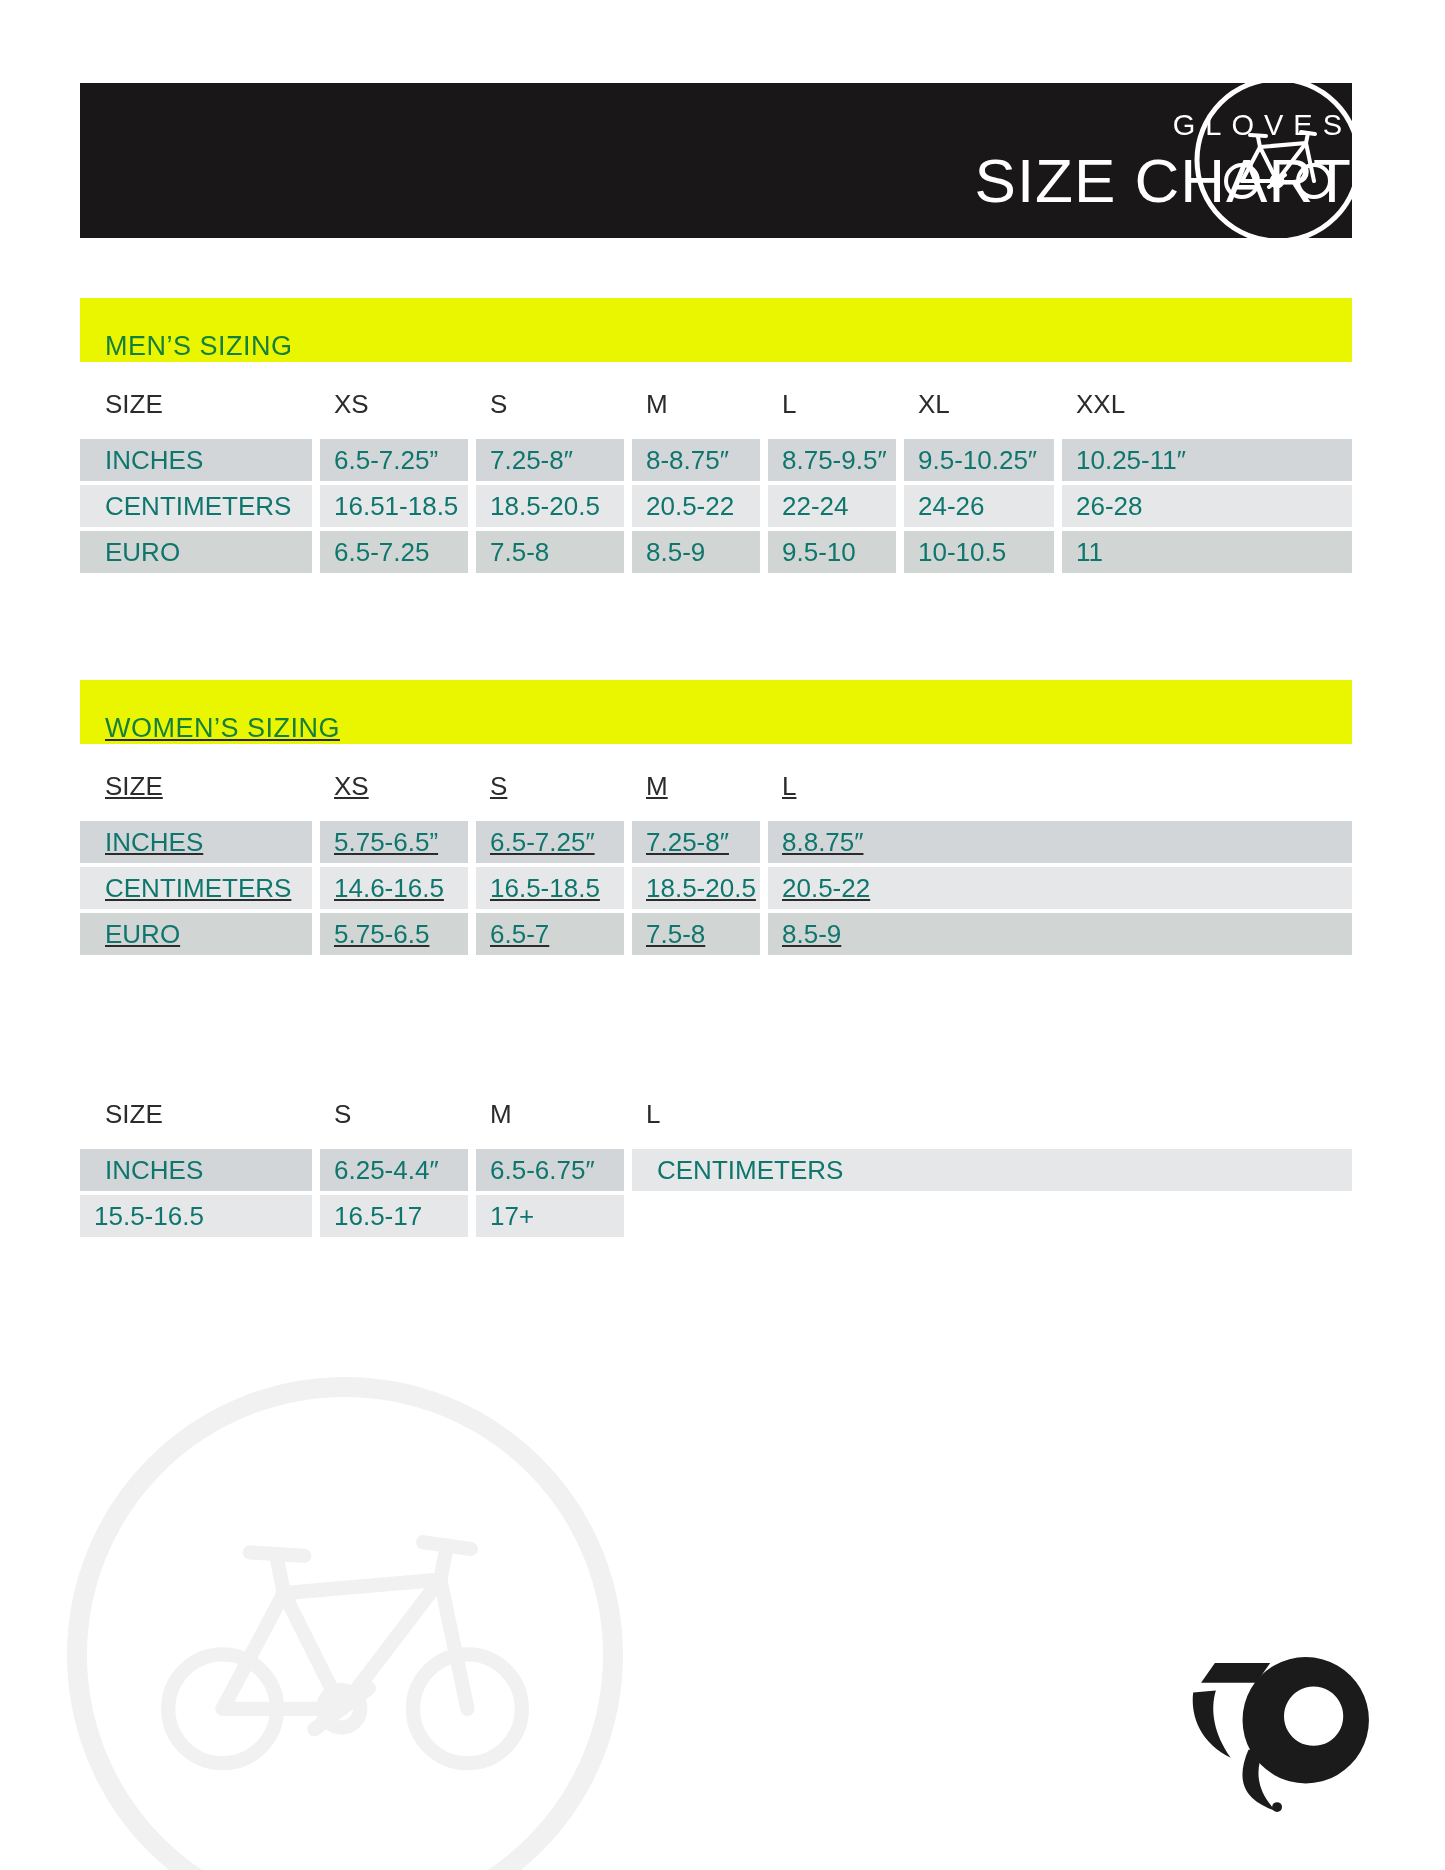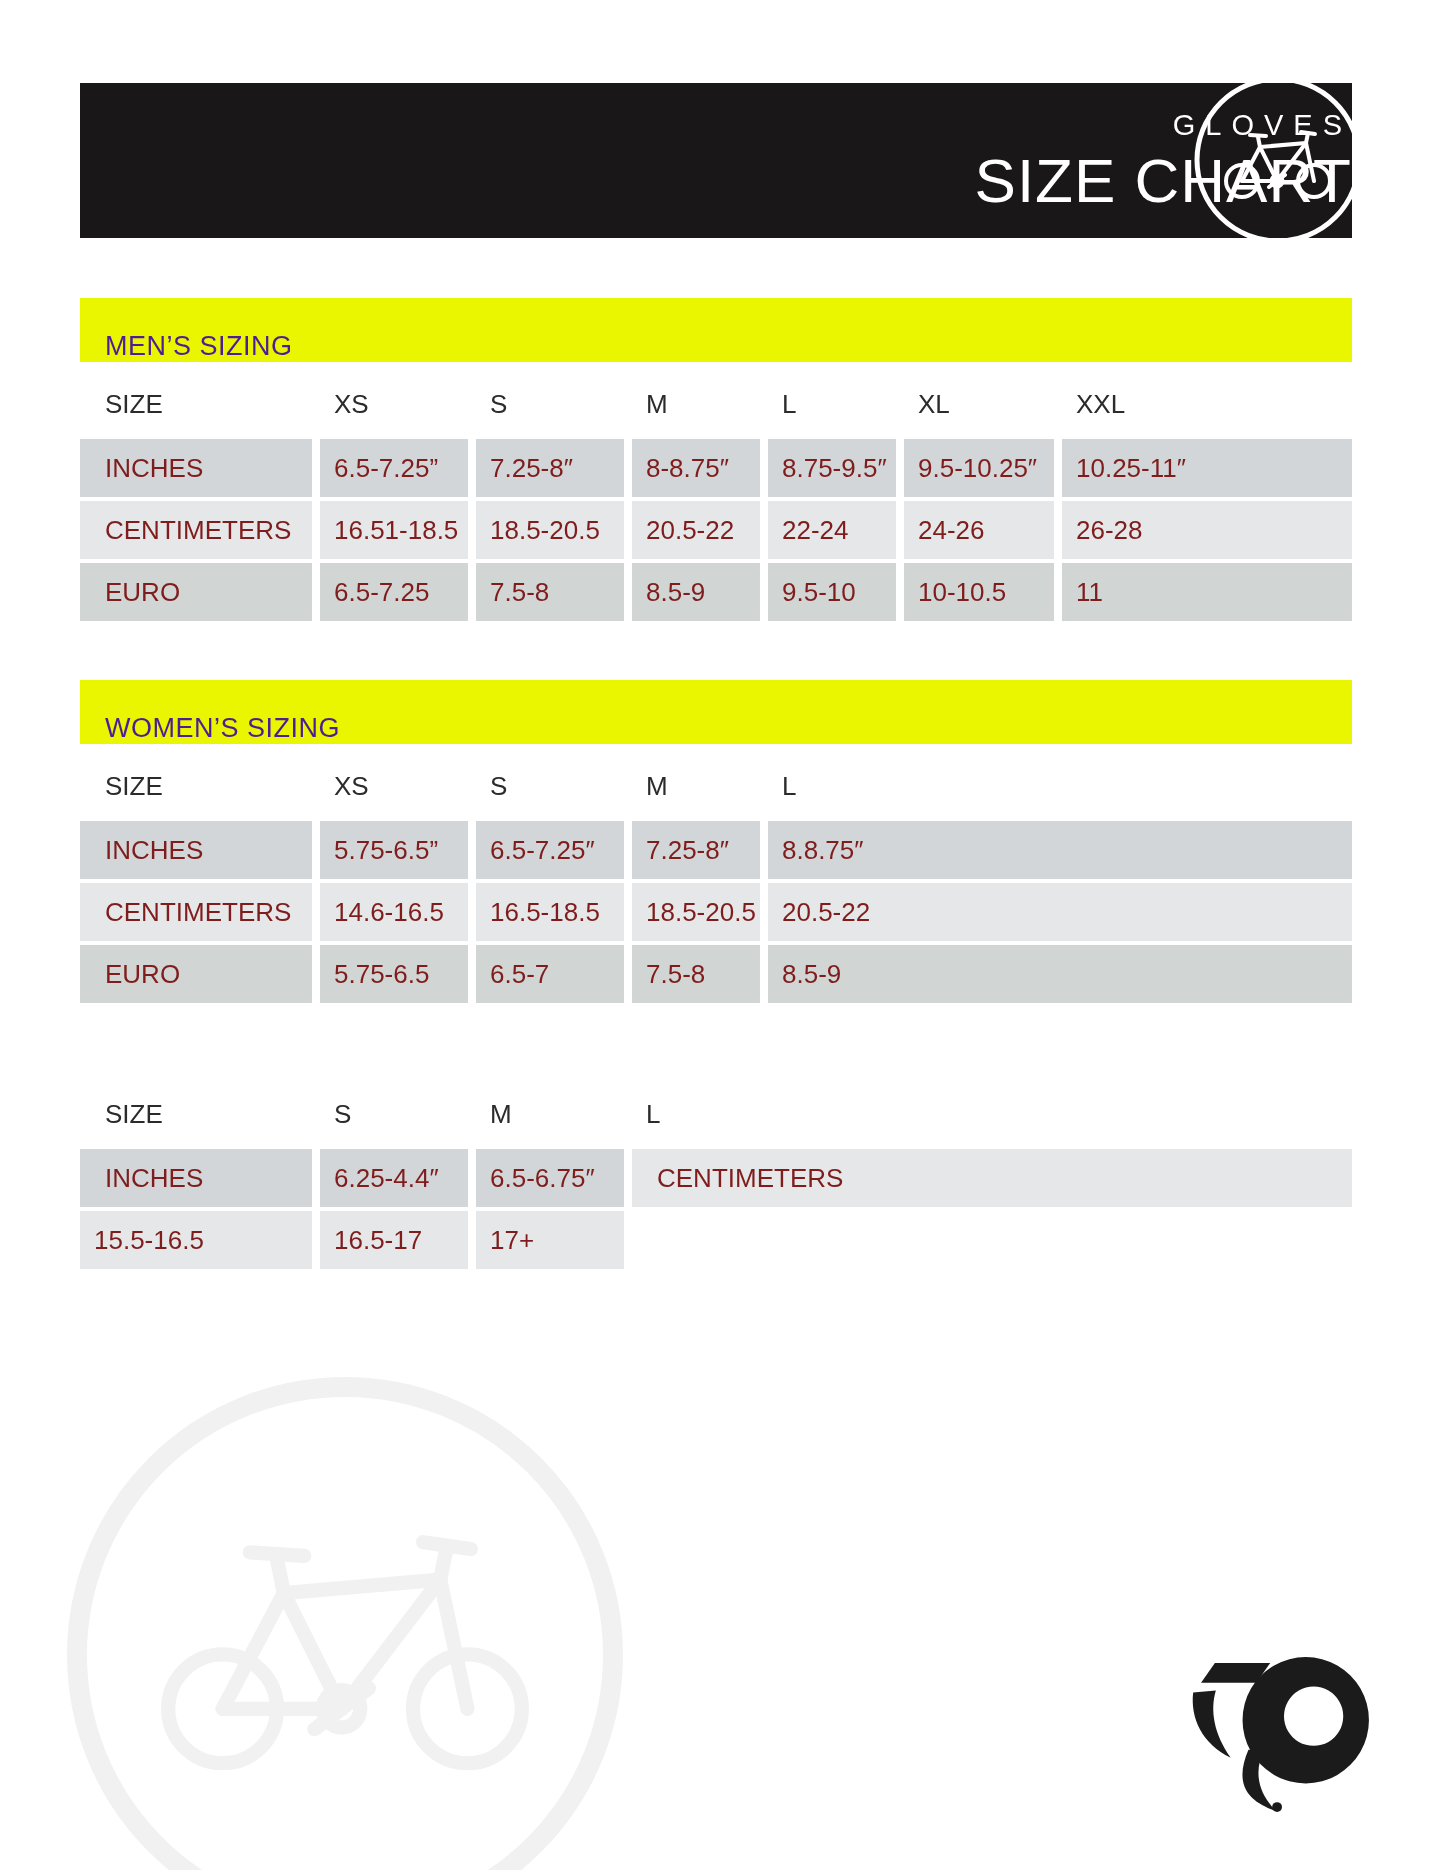--- a/index.html
+++ b/index.html
@@ -15,37 +15,37 @@
     background:#1a1718;color:#ffffff;
     display:flex;flex-direction:column;justify-content:center;
     padding-left:48px;box-sizing:border-box;overflow:hidden;align-items:flex-end;
   }
   .header-category{font-size:29px;letter-spacing:10px;font-weight:400;margin-bottom:8px;}
   .header-title{font-size:62px;letter-spacing:1px;font-weight:400;line-height:1;}
   .header-icon{position:absolute;top:-11px;right:-14px;width:176px;height:176px;color:#ffffff;}
   
   .section{position:absolute;left:80px;width:1272px;}
   .section-mens{top:298px;}
-  .section-womens{top:680px;}
+  .section-womens{top:680px;text-decoration:underline;}
   .section-juniors{top:1072px;}
   .yellow-bar{
     height:64px;background:#eaf600;display:flex;align-items:center;
     padding-left:25px;box-sizing:border-box;
   }
-  .yellow-bar span{font-size:27px;font-weight:500;letter-spacing:0.5px;color:#4c1d95;margin-top:32px;}
+  .yellow-bar span{font-size:27px;font-weight:500;letter-spacing:0.5px;color:#15803d;margin-top:32px;}
   .size-row{margin-top:18px;height:48px;display:grid;column-gap:8px;align-items:center;}
   .size-row .lab{padding-left:25px;font-size:26px;}
   .size-row .val{padding-left:14px;font-size:26px;}
   .tbl{margin-top:11px;display:grid;column-gap:8px;row-gap:4px;}
   .cols-men{grid-template-columns:232px 148px 148px 128px 128px 150px 1fr;}
   .cols-women{grid-template-columns:232px 148px 148px 128px 1fr;}
   .cols-junior{grid-template-columns:232px 148px 148px 1fr;}
   .cell{
-    height:58px;display:flex;align-items:center;
-    font-size:26px;color:#7f1d1d;box-sizing:border-box;
+    height:42px;display:flex;align-items:center;
+    font-size:26px;color:#0f766e;box-sizing:border-box;
   }
   .cell.lab{padding-left:25px;}
   .cell.val{padding-left:14px;}
   .r-inches{background:#d2d6d8;}
   .r-cent{background:#e6e7e8;}
   .r-euro{background:#d1d5d4;}
   
   .watermark{position:absolute;left:55px;top:1365px;width:580px;height:580px;color:#f1f1f2;}
   .pearl-logo{position:absolute;left:1183px;top:1655px;width:202px;height:158px;color:#1b1b1b;}
 </style>

